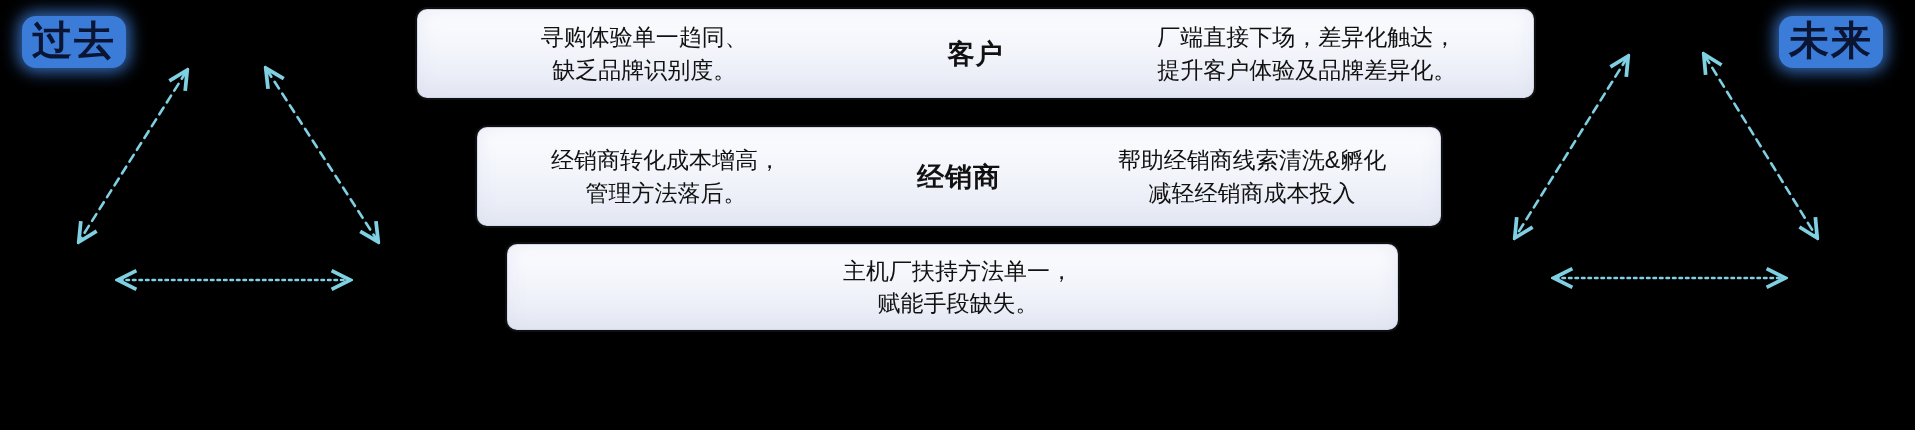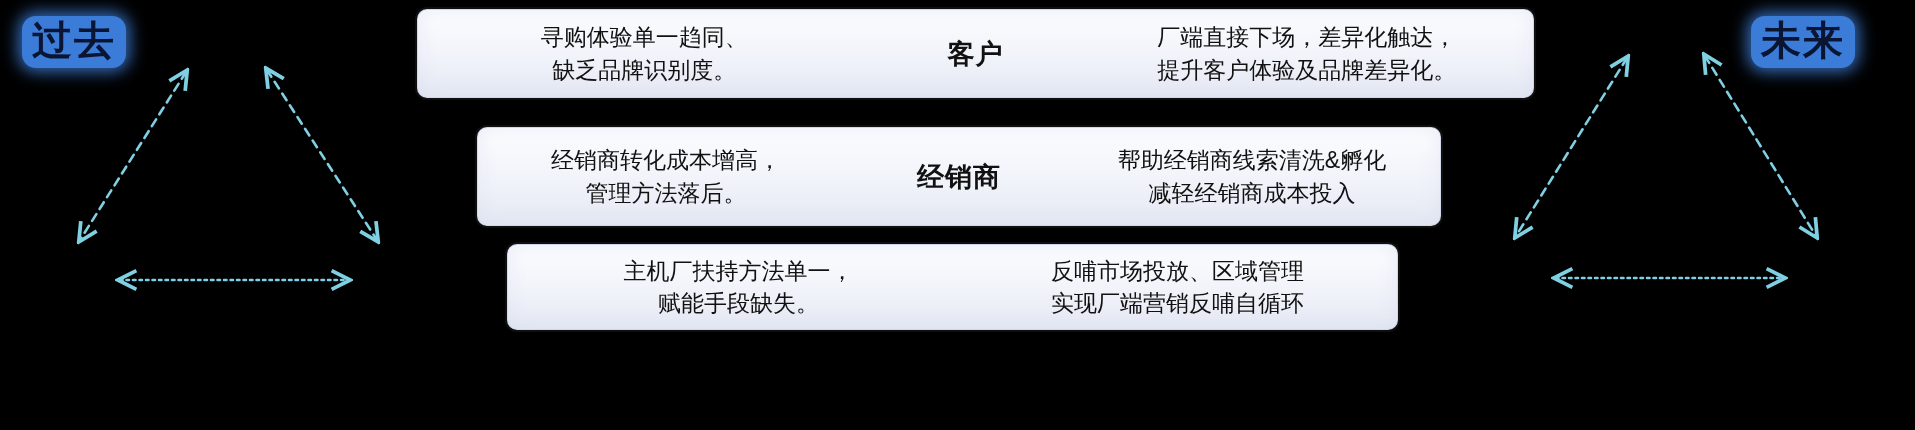--- a/index.html
+++ b/index.html
@@ -28,21 +28,21 @@
     font-weight:bold;
     color:var(--label-text);
     background:var(--label-background);
     padding:2px 10px 6px 10px;
     border-radius:14px;
     box-shadow:0 0 16px 4px rgba(62,126,216,0.85);
     letter-spacing:2px;
     line-height:1.1;
   }
   .time-label.past{left:22px;}
-  .time-label.future{right:60px;}
+  .time-label.future{right:32px;}
 
   
   svg.arrows{position:absolute;inset:0;pointer-events:none;}
   .arrow-line{
     stroke:var(--arrow);
     stroke-width:2.6;
     fill:none;
     stroke-dasharray:8 6;
     stroke-linecap:round;
   }
@@ -120,17 +120,15 @@
     <div class="card-past">寻购体验单一趋同、
 缺乏品牌识别度。</div>
     <div class="card-entity">客户</div>
     <div class="card-future">厂端直接下场，差异化触达，
 提升客户体验及品牌差异化。</div>
   </div>
 
   <div class="card row-oem">
     <div class="card-past">主机厂扶持方法单一，
 赋能手段缺失。</div>
-    <div class="card-future">反哺市场投放、区域管理
-实现厂端营销反哺自循环</div>
   </div>
 
 </div>
 
 </body></html>

